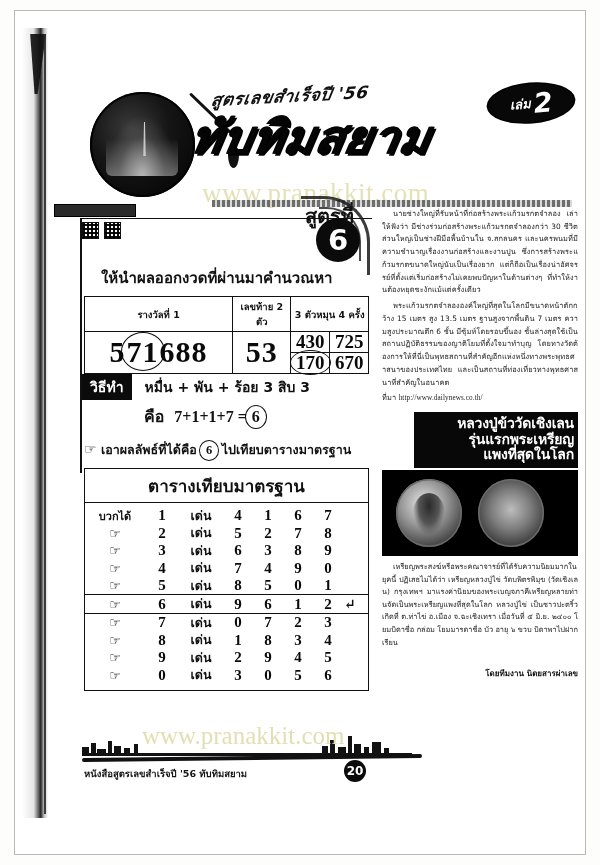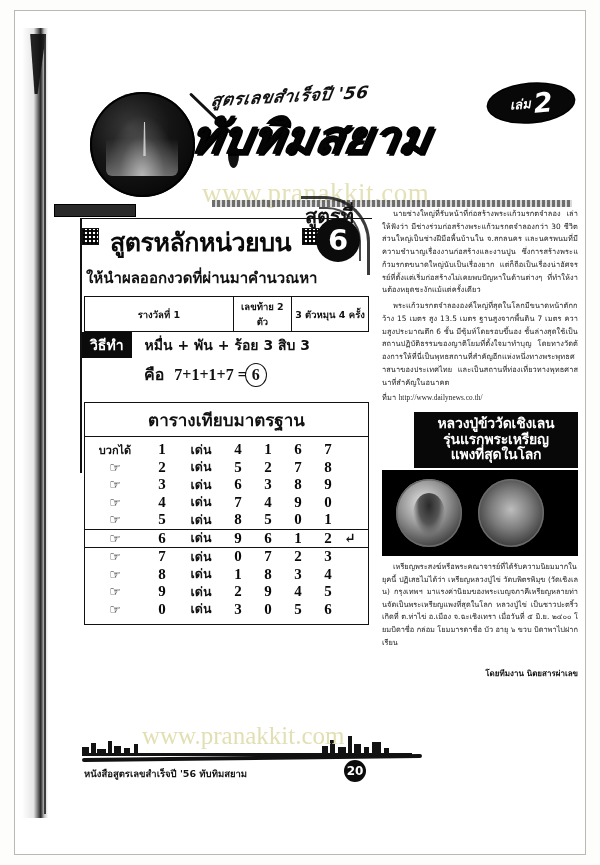--- a/index.html
+++ b/index.html
@@ -74,21 +74,21 @@
   .formula-no-label{position:absolute;right:18px;top:-22px;font-size:20px;font-weight:bold;color:#111;}
   .formula-no{position:absolute;right:12px;top:-4px;width:44px;height:44px;border-radius:50%;
     background:#0b0b0b;color:#fff;font-size:29px;font-weight:bold;
     display:flex;align-items:center;justify-content:center;}
   .scroll-orn{position:absolute;right:2px;top:-26px;width:66px;height:76px;
     border-right:3px solid #1a1a1a;border-top:3px solid #1a1a1a;
     border-radius:0 46px 0 0;opacity:.85;}
   .scroll-orn:after{content:"";position:absolute;right:6px;top:8px;width:40px;height:52px;
     border-right:2px solid #2a2a2a;border-top:2px solid #2a2a2a;border-radius:0 34px 0 0;}
 
-  .instr{font-size:15px;font-weight:bold;color:#111;margin:2px 0 6px 4px;}
+  .instr{font-size:15px;font-weight:bold;color:#111;margin:2px 0 6px 19px;}
 
   
   .res-table{border-collapse:collapse;width:285px;margin-left:2px;background:#fff;}
   .res-table th{border:1.4px solid #111;font-size:9.5px;font-weight:bold;padding:2px 0;text-align:center;color:#111;}
   .res-table td{border:1.4px solid #111;text-align:center;color:#0a0a0a;padding:0;}
   .big-num{font-size:30px;font-weight:bold;letter-spacing:1px;font-family:"Liberation Serif","DejaVu Serif",serif;}
   .sub-num{font-size:19px;font-weight:bold;font-family:"Liberation Serif","DejaVu Serif",serif;line-height:1.05;}
   .circled{position:relative;display:inline-block;padding:0 1px;}
   .circled:before{content:"";position:absolute;left:-5px;top:-3px;right:-5px;bottom:-2px;
     border:1.6px solid #111;border-radius:50%;}
@@ -118,21 +118,21 @@
   .std-d{width:30px;text-align:center;font-size:15px;font-weight:bold;color:#0a0a0a;}
 
   
   .rightcol{position:absolute;left:330px;top:186px;width:196px;}
   .body-text{font-size:7.4px;line-height:1.72;color:#1b1b1b;text-align:justify;
     word-break:break-all;letter-spacing:0.1px;}
   .body-text p{margin:0 0 3px;text-indent:11px;}
   .src-url{font-family:"Liberation Serif","DejaVu Serif",serif;font-size:7.2px;color:#1b1b1b;}
 
   .ad{margin-top:7px;width:196px;}
-  .ad-head{background:#080808;padding:4px 4px 5px;text-align:center;margin-left:32px;}
+  .ad-head{background:#080808;padding:4px 4px 5px;text-align:right;margin-left:32px;}
   .ad-head div{color:#fff;font-size:14px;font-weight:bold;line-height:1.12;letter-spacing:-.2px;}
   .ad-img{background:#000;height:86px;margin-top:2px;position:relative;overflow:hidden;}
   .coin{position:absolute;top:9px;width:66px;height:68px;border-radius:50%;
     background:radial-gradient(circle at 42% 36%,#e8e8e8 0%,#9a9a9a 38%,#4a4a4a 72%,#1a1a1a 100%);
     box-shadow:0 0 0 1.5px #6a6a6a inset;}
   .coin.left{left:14px;}
   .coin.right{left:96px;background:radial-gradient(circle at 50% 45%,#bdbdbd 0%,#7c7c7c 40%,#3a3a3a 75%,#101010 100%);}
   .coin .figure{position:absolute;left:17px;top:14px;width:32px;height:42px;
     background:radial-gradient(ellipse at 50% 30%,#2a2a2a 0%,#555 45%,rgba(255,255,255,0) 72%);
     border-radius:50% 50% 42% 42%;}
@@ -193,48 +193,69 @@
       <div class="mast-rule"></div>
     </div>
 
     <div class="sect-frame"></div>
     <div class="sect-frame2"></div>
 
     <div class="leftcol">
 
       <div class="sect-head">
         <span class="orn"></span>
-        <span class="sect-title">สูตรหลักหน่วยบน</span>
         <span class="orn"></span>
         <div class="scroll-orn"></div>
         <div class="formula-no-label">สูตรที่</div>
         <div class="formula-no">6</div>
       </div>
 
       <div class="instr">ให้นำผลออกงวดที่ผ่านมาคำนวณหา</div>
 
       <table class="res-table">
         <tbody>
             <tr>
           <th style="width:150px">รางวัลที่ 1</th>
           <th style="width:58px">เลขท้าย 2 ตัว</th>
           <th style="width:77px">3 ตัวหมุน 4 ครั้ง</th>
         </tr>
+        <tr>
+          <td>
+            <span class="big-num">5</span><span class="big-num circled">71</span><span class="big-num">688</span>
+          </td>
+          <td class="big-num">53</td>
+          <td>
+            <div style="display:flex;border-bottom:1.3px solid #111;">
+              <span class="sub-num" style="flex:1;border-right:1.3px solid #111;">430</span>
+              <span class="sub-num" style="flex:1;">725</span>
+            </div>
+            <div style="display:flex;">
+              <span style="flex:1;border-right:1.3px solid #111;"><span class="sub-num circled">170</span></span>
+              <span class="sub-num" style="flex:1;">670</span>
+            </div>
+          </td>
+        </tr>
       </tbody>
         </table>
 
       <div class="method">
         <span class="method-tag">วิธีทำ</span>
         <span class="method-line1">หมื่น + พัน + ร้อย 3 สิบ 3</span>
         <div class="method-line2">
           <span>คือ</span>
           <span style="margin-left:6px">7+1+1+7 =</span><span class="eq-circle">6</span>
         </div>
       </div>
 
+      <div class="takeline">
+        <span class="hand">☞</span>
+        <span>เอาผลลัพธ์ที่ได้คือ</span>
+        <span class="eq-circle" style="font-family:'Liberation Serif',serif;">6</span>
+        <span>ไปเทียบตารางมาตรฐาน</span>
+      </div>
 
       <div class="std-box">
         <div class="std-title">ตารางเทียบมาตรฐาน</div>
         <div class="std-rows" id="std-rows">
             <div class="std-row">
               <div class="std-c1">บวกได้</div>
               <div class="std-c2">1</div>
               <div class="std-c3">เด่น</div>
               <div class="std-d">4</div>
               <div class="std-d">1</div>

